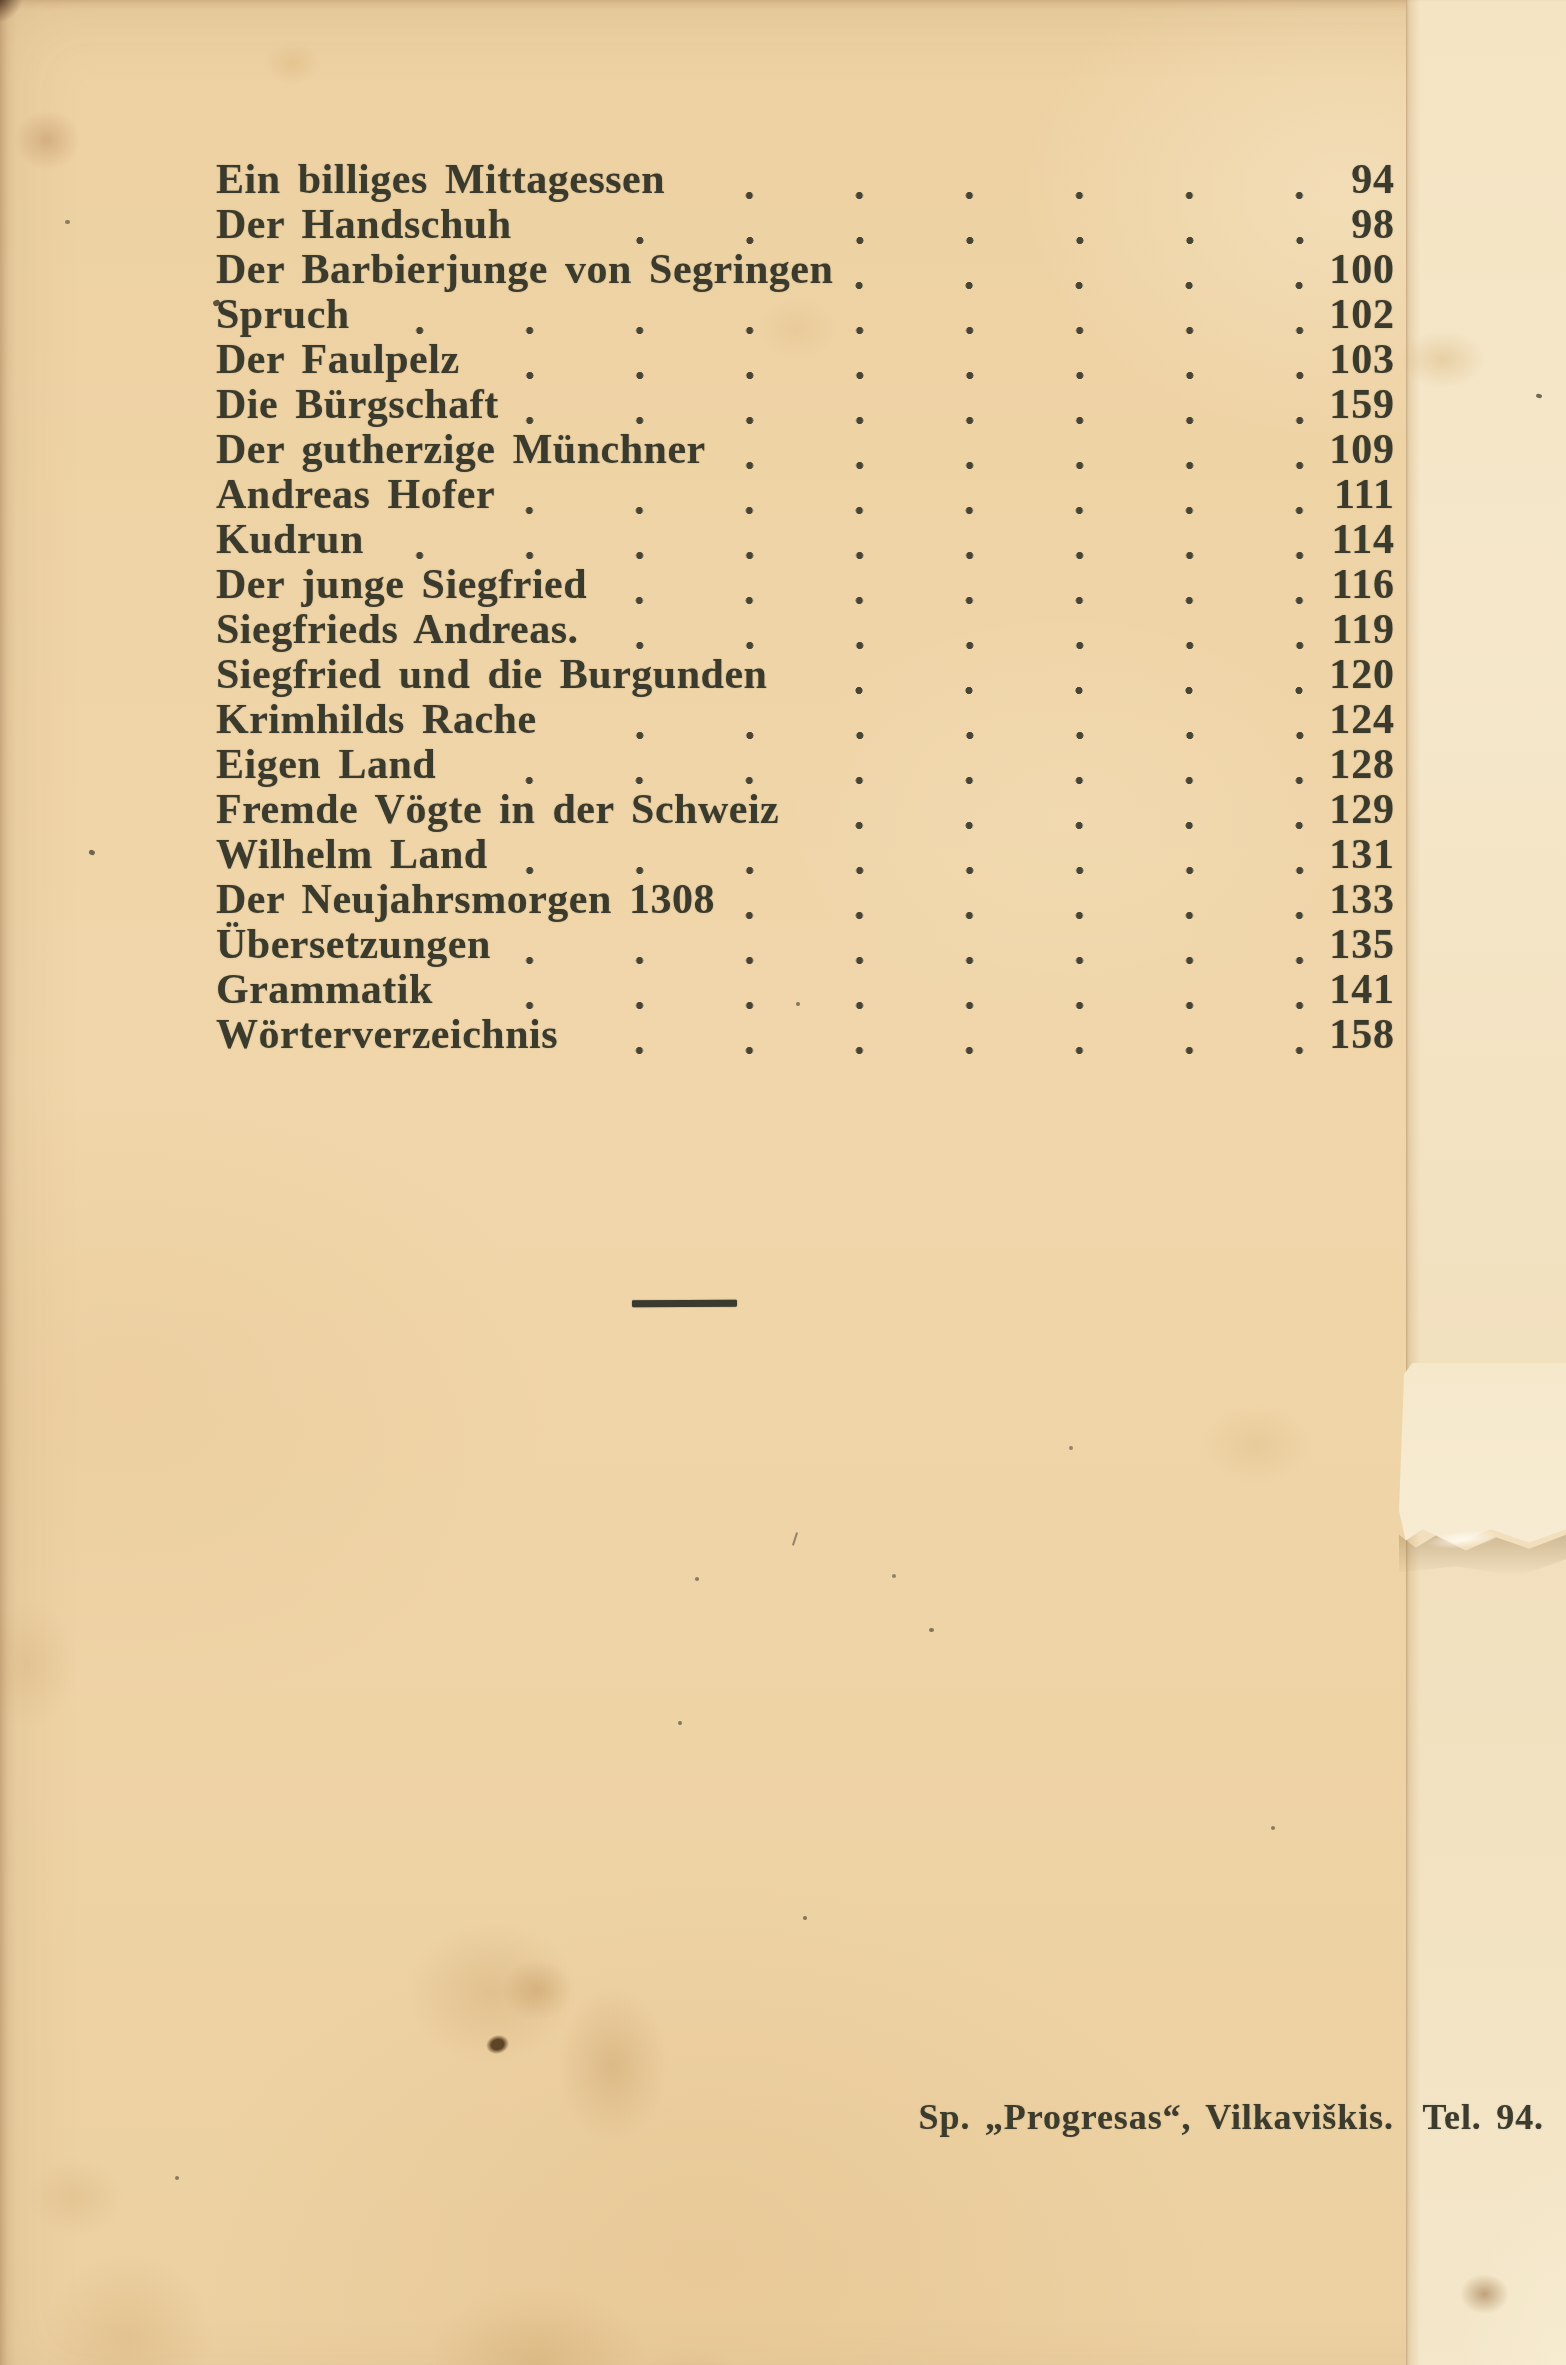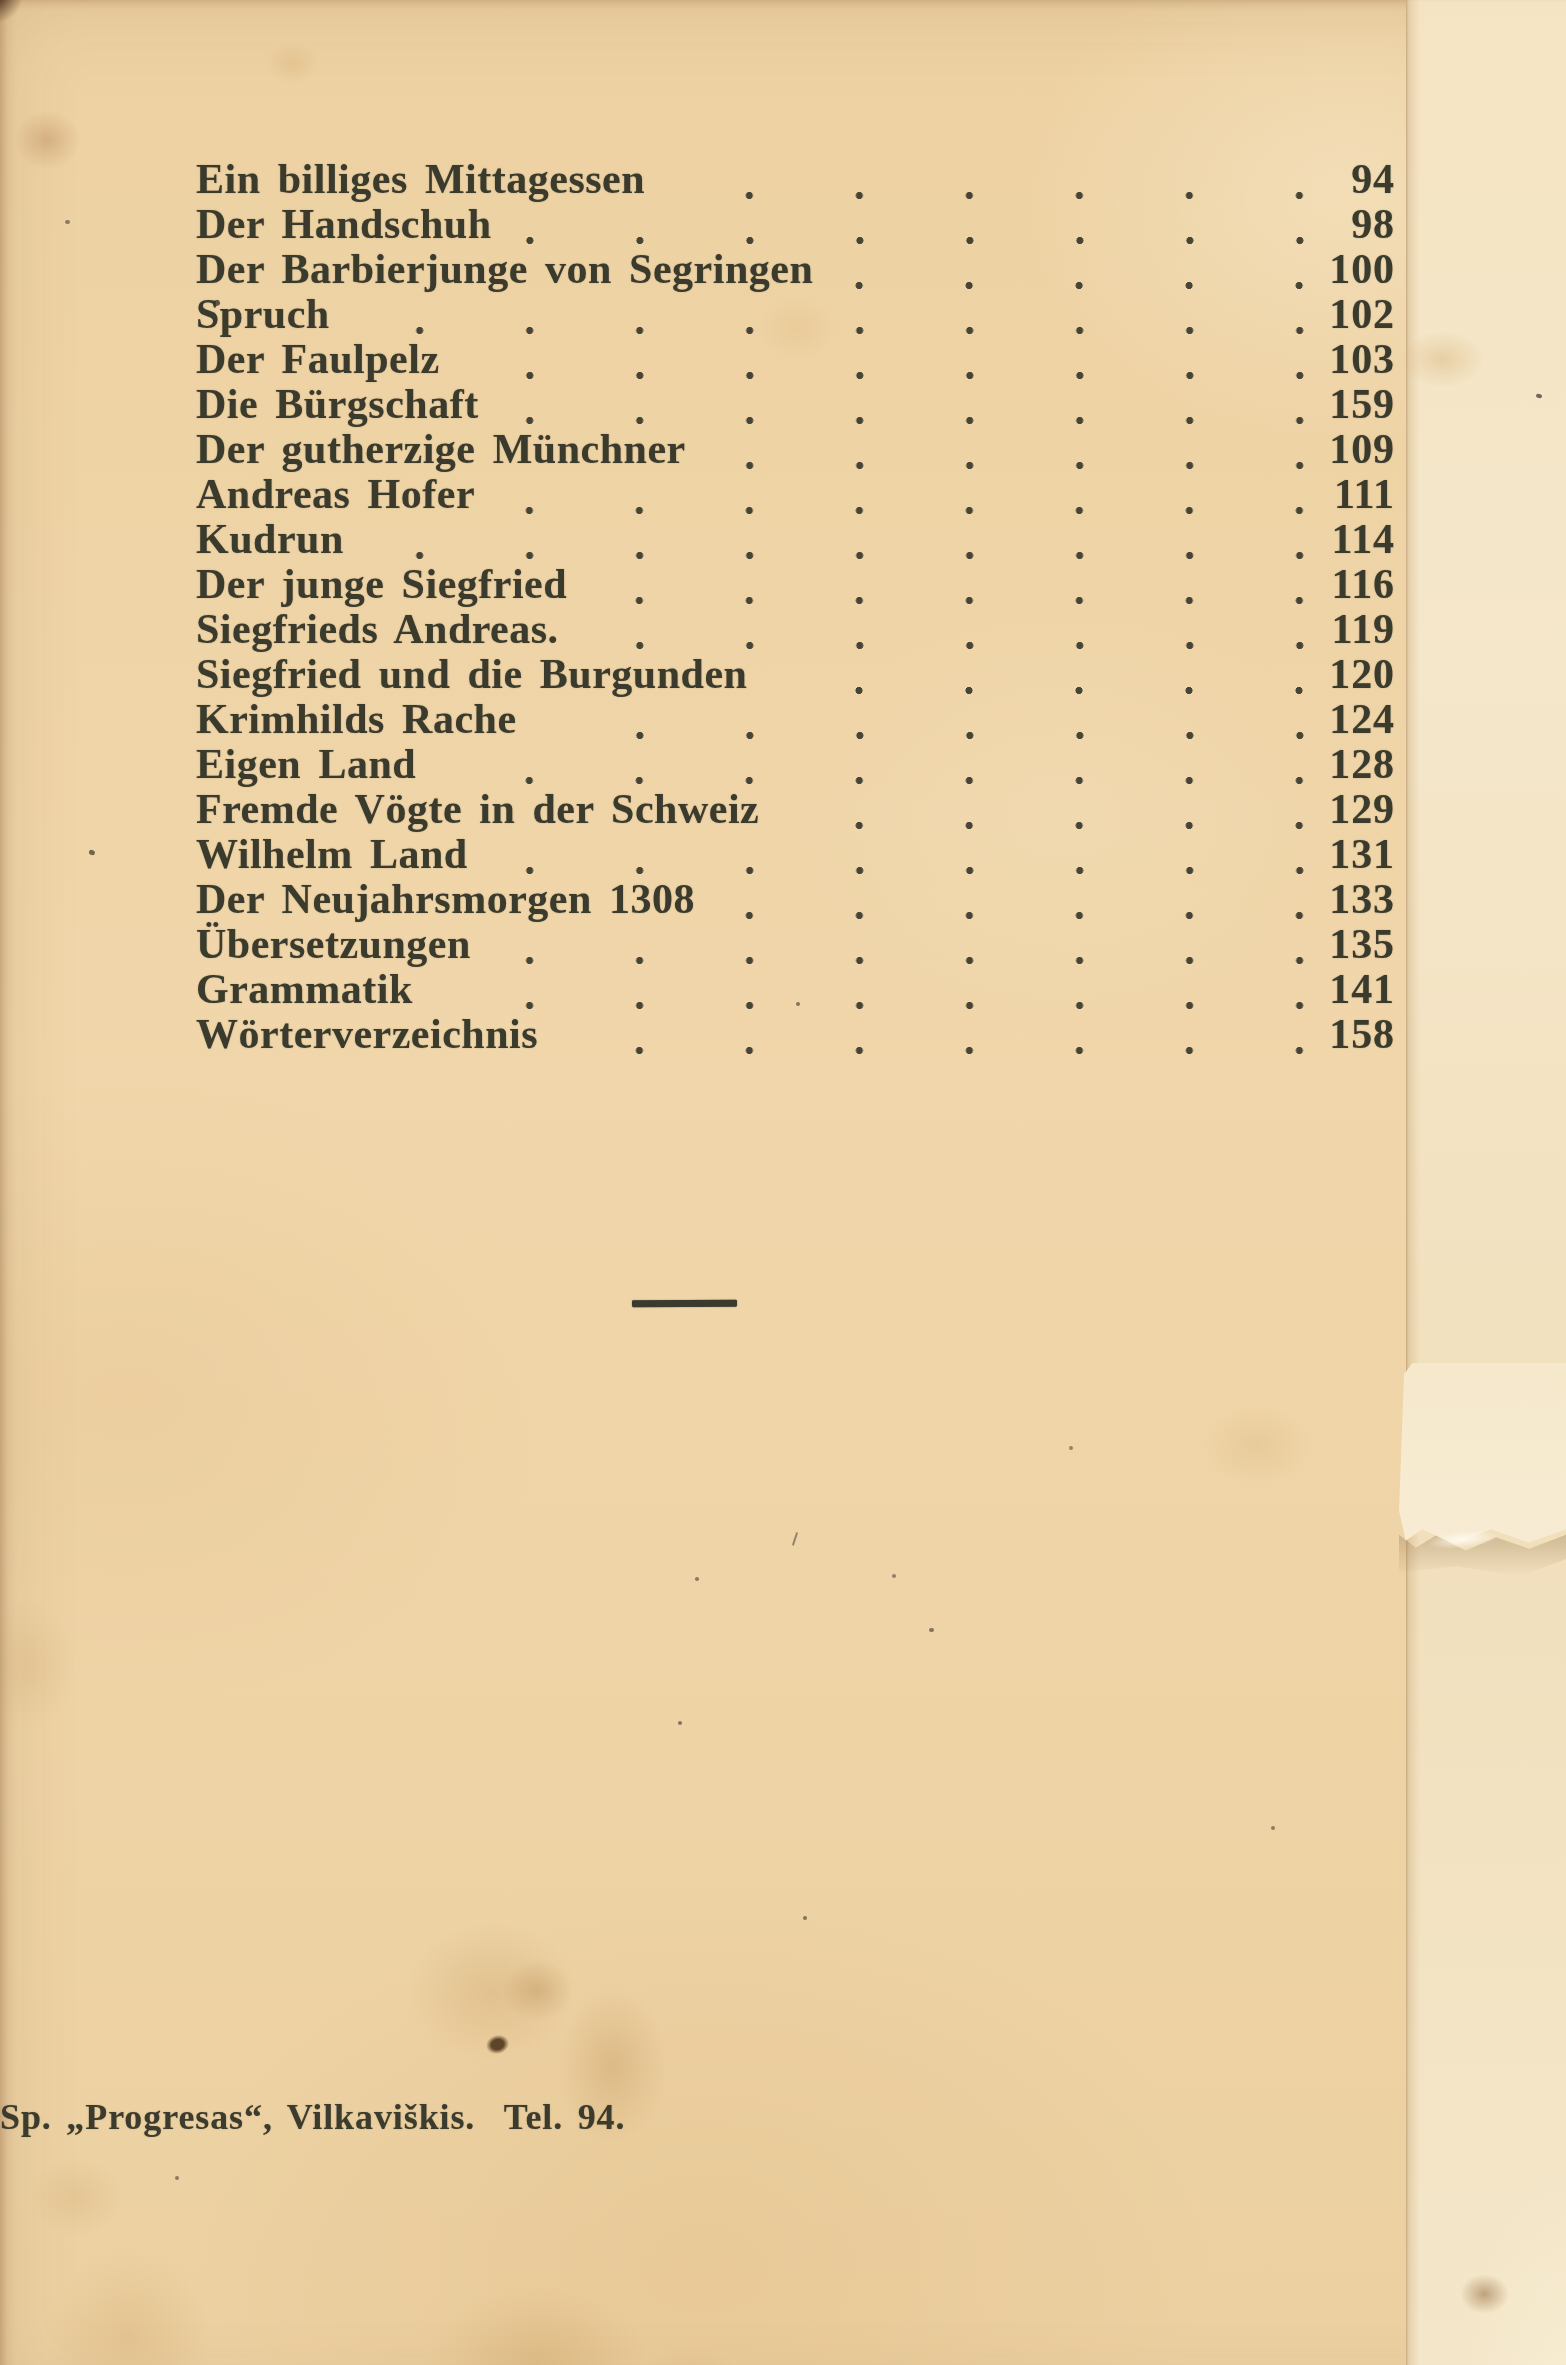--- a/index.html
+++ b/index.html
@@ -48,21 +48,21 @@
   .corner-dark{
     position:absolute;left:0;top:0;width:52px;height:52px;
     background:radial-gradient(circle 38px at -3.8px -3.8px, rgba(55,28,14,0.85), rgba(55,28,14,0) 70%);
   }
 
   
   .toc{
     position:absolute;left:196px;top:157px;width:1199px;
     color:#3b3b2d;
   }
-  .row{display:flex;align-items:center;height:45px;}
+  .row{display:flex;align-items:center;height:45px;margin-left:20px;}
   .row .title{
     font-size:42px;line-height:45px;font-weight:700;
     letter-spacing:0.5px;word-spacing:6.2px;white-space:nowrap;
     text-shadow:0 0 1.4px rgba(59,59,45,0.38);
   }
   .row .leader{
     flex:1 1 auto;align-self:stretch;margin-left:22px;
     background-image:radial-gradient(circle, rgba(56,56,44,0.92) 3.3px, rgba(56,56,44,0) 3.8px);
     background-size:110px 15px;background-repeat:repeat-x;
     background-position:right -47px bottom -0.5px;
@@ -73,21 +73,21 @@
     text-shadow:0 0 1.4px rgba(59,59,45,0.38);
   }
 
   .rule{
     position:absolute;left:632px;top:1300px;width:105px;height:6.6px;
     background:#3a3a2e;border-radius:1.4px;transform:rotate(-0.3deg);
     box-shadow:0 0 1.4px rgba(58,58,46,0.6);
   }
 
   .footer{
-    position:absolute;left:0;top:2095px;width:1544px;text-align:left;
+    position:absolute;left:0;top:2095px;width:1544px;text-align:right;
     font-size:36px;line-height:45px;font-weight:700;color:#3c3c2e;
     letter-spacing:0.9px;word-spacing:4.7px;white-space:pre;
     text-shadow:0 0 1.4px rgba(60,60,46,0.35);
   }
 
   
   .stain{position:absolute;border-radius:50%;pointer-events:none;}
   .speck{position:absolute;border-radius:50%;background:#3a342a;pointer-events:none;}
   .slash{position:absolute;width:2.4px;height:14px;background:#46423a;transform:rotate(18deg);opacity:.55;border-radius:1.4px;}
 

